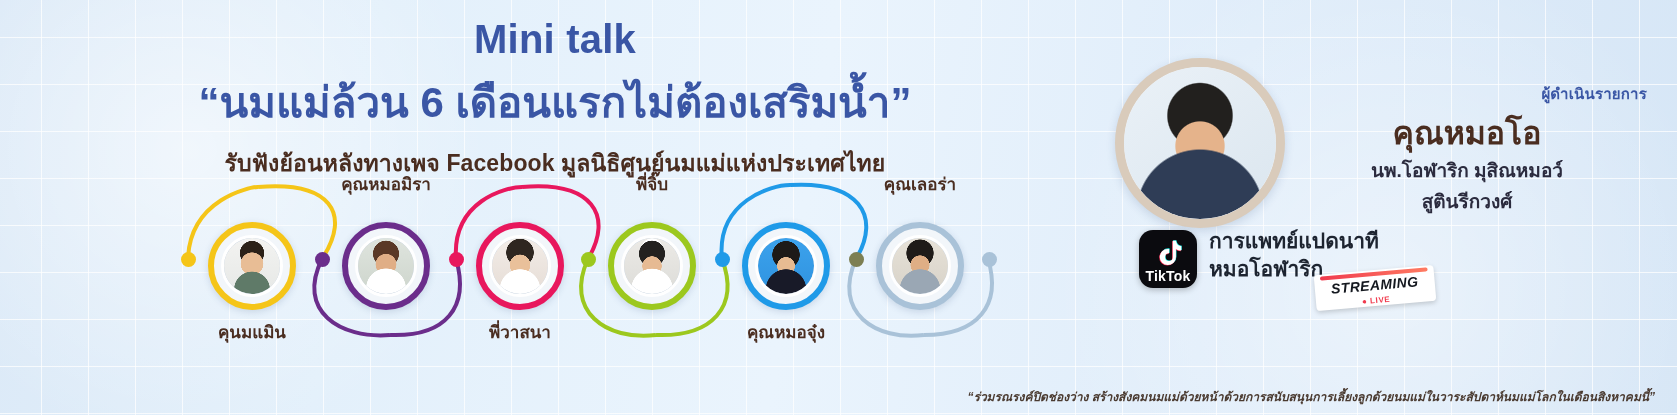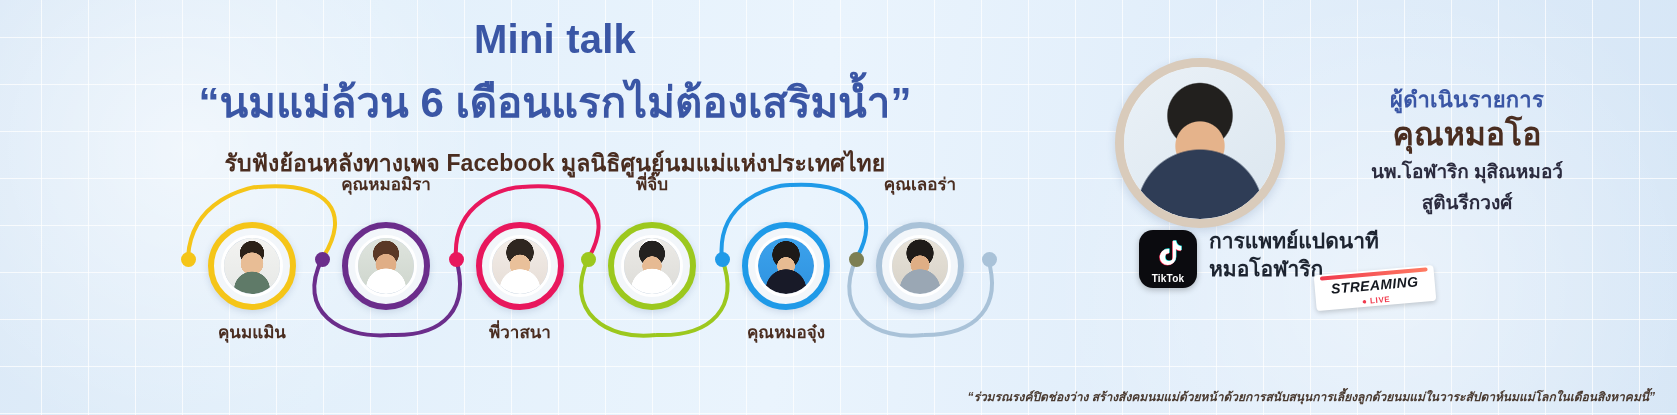--- a/index.html
+++ b/index.html
@@ -65,35 +65,35 @@
 
   
   #host{position:absolute;right:0;top:0;width:580px;height:415px;}
   .host-ring{
     position:absolute;left:18px;top:58px;width:170px;height:170px;border-radius:50%;
     box-sizing:border-box;border:9px solid #d9cbbb;background:#eef3f8;
     box-shadow:0 3px 10px rgba(40,70,120,.16);overflow:hidden;
   }
   .host-photo{position:absolute;inset:0;border-radius:50%;overflow:hidden;background:#e8eef4;}
   .host-text{position:absolute;left:190px;top:82px;width:360px;text-align:center;}
-  .h-role{font-size:22px;font-weight:700;color:#3a56a5;letter-spacing:.2px;}
-  .h-name{font-size:32px;font-weight:700;color:#4a2d20;margin-top:0;line-height:1.12;}
+  .h-role{font-size:15px;font-weight:700;color:#3a56a5;letter-spacing:.2px;text-align:right;}
+  .h-name{font-size:32px;font-weight:700;color:#4a2d20;margin-top:10px;line-height:1.12;}
   .h-real{font-size:19px;font-weight:700;color:#2b2b3e;margin-top:3px;}
   .h-spec{font-size:19px;font-weight:700;color:#2b2b3e;margin-top:1px;}
 
   
   .tt-row{position:absolute;left:42px;top:228px;width:520px;height:70px;}
   .tt-logo{
     position:absolute;left:0;top:2px;width:58px;height:58px;border-radius:14px;
     background:#0b0b0f;box-shadow:0 2px 6px rgba(0,0,0,.25);
   }
   .tt-note{position:absolute;left:13px;top:7px;width:34px;height:34px;}
   .tt-word{
     position:absolute;left:0;right:0;bottom:4px;text-align:center;
-    color:#fff;font-size:10px;font-weight:700;letter-spacing:.2px;
+    color:#fff;font-size:14px;font-weight:700;letter-spacing:.2px;
   }
   .tt-title{position:absolute;left:70px;top:0px;font-size:21px;font-weight:700;color:#1d2430;line-height:1.26;}
   .stream{
     position:absolute;left:176px;top:42px;width:120px;height:36px;
     transform:rotate(-5deg);
   }
   .stream .plate{
     position:absolute;inset:0;background:#fff;border-radius:4px;
     box-shadow:0 2px 5px rgba(0,0,0,.18);
   }

